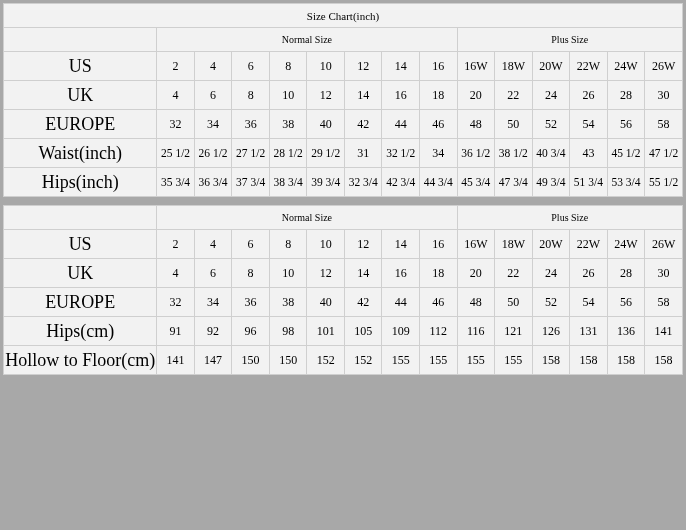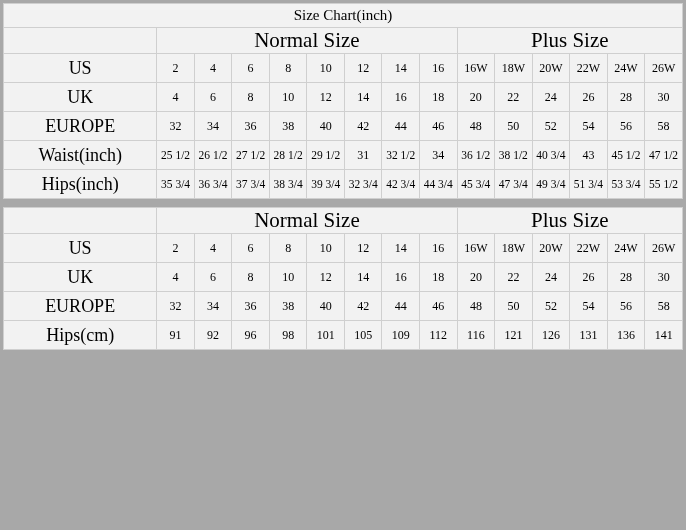--- a/index.html
+++ b/index.html
@@ -29,26 +29,26 @@
   }
   table.size-chart td,
   table.size-chart th {
     border: 1px solid #cfcfcf;
     text-align: center;
     vertical-align: middle;
     font-weight: normal;
     padding: 0;
   }
   .title-cell {
-    font-size: 15px;
+    font-size: 11px;
     height: 23px;
     border-top: 1px solid #cfcfcf;
   }
   .group-cell {
-    font-size: 21px;
+    font-size: 10px;
     height: 23px;
   }
   .rowlabel {
     font-size: 18px;
     height: 28px;
     width: 138px;
   }
   .datacell {
     font-size: 12px;
     height: 28px;
@@ -263,16 +263,33 @@
             <td class="datacell">105</td>
             <td class="datacell">109</td>
             <td class="datacell">112</td>
             <td class="datacell">116</td>
             <td class="datacell">121</td>
             <td class="datacell">126</td>
             <td class="datacell">131</td>
             <td class="datacell">136</td>
             <td class="datacell">141</td>
           </tr>
+          <tr>
+            <td class="rowlabel">Hollow to Floor(cm)</td>
+            <td class="datacell">141</td>
+            <td class="datacell">147</td>
+            <td class="datacell">150</td>
+            <td class="datacell">150</td>
+            <td class="datacell">152</td>
+            <td class="datacell">152</td>
+            <td class="datacell">155</td>
+            <td class="datacell">155</td>
+            <td class="datacell">155</td>
+            <td class="datacell">155</td>
+            <td class="datacell">158</td>
+            <td class="datacell">158</td>
+            <td class="datacell">158</td>
+            <td class="datacell">158</td>
+          </tr>
         </tbody>
       </table>
     </div>
   </div>
 
 </body></html>

